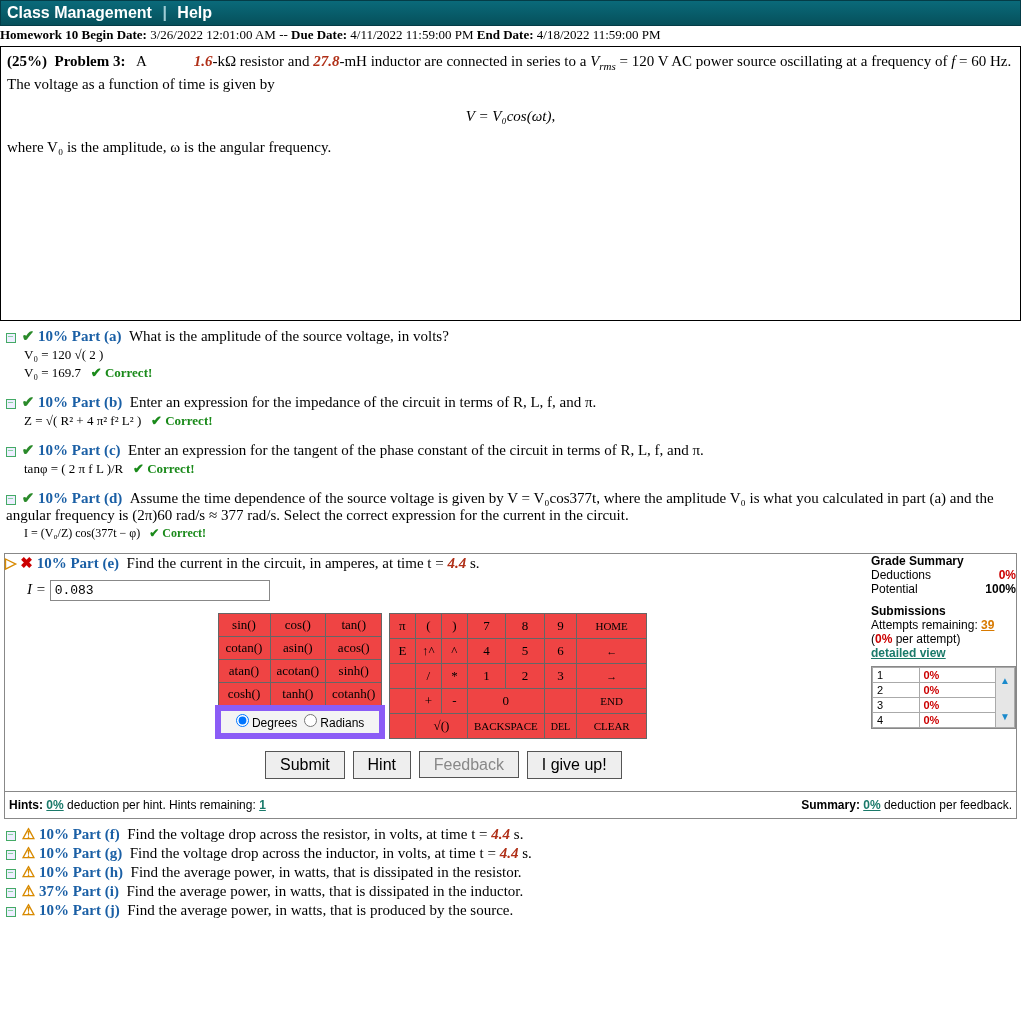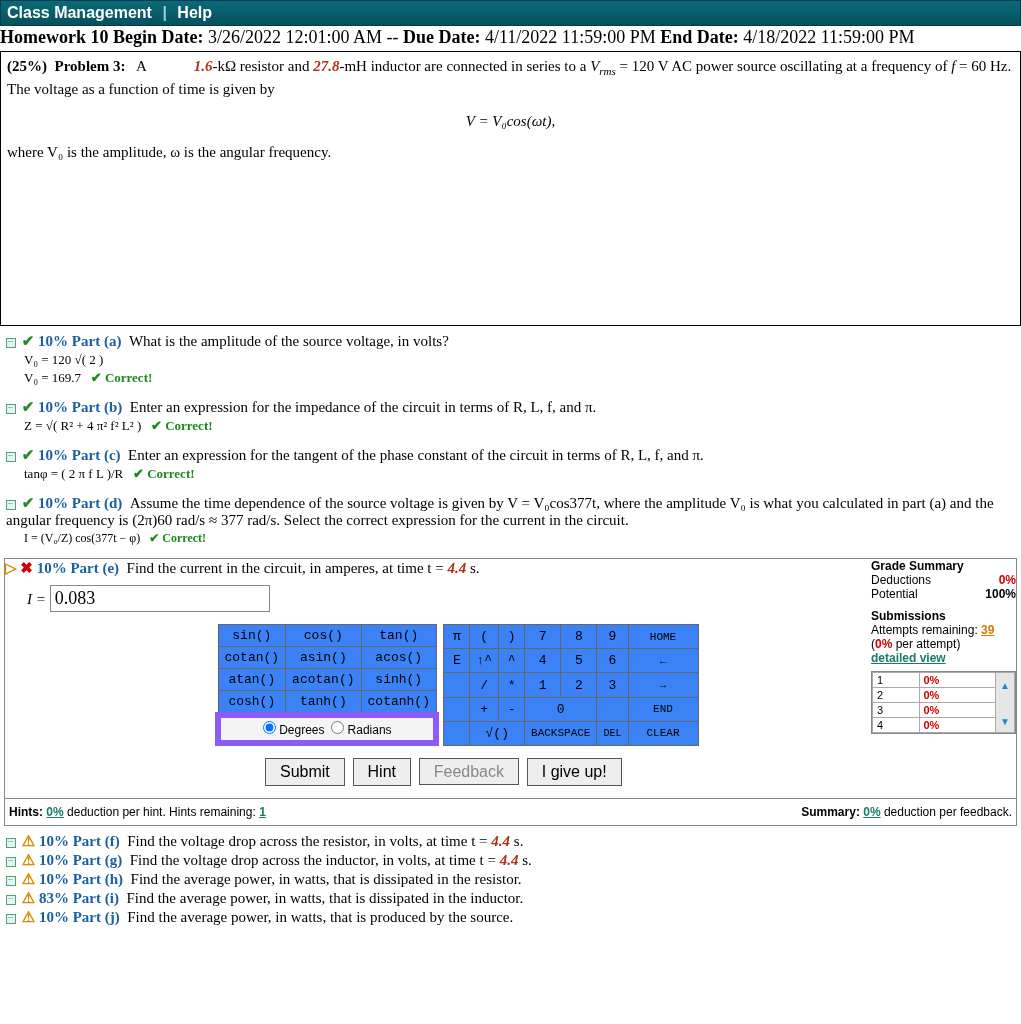--- a/index.html
+++ b/index.html
@@ -1,44 +1,44 @@
 <!DOCTYPE html>
 <html><head>
 <meta charset="utf-8">
 <style>
   * { box-sizing: border-box; margin: 0; padding: 0; }
   body { font-family: "Times New Roman", serif; font-size: 15px; background: #fff; color: #000; width: 1021px; }
   .header-bar { background: linear-gradient(#0a6a7a,#06505b); color: #fff; font-family: Arial, sans-serif; font-size: 16px; font-weight: bold; padding: 3px 6px; border: 1px solid #043c47; }
   .header-bar span.sep { margin: 0 6px; color: #9fcdd5; }
-  .hw-line { font-size: 18px; padding: 1px 0; }
+  .hw-line { font-size: 13px; padding: 1px 0; }
   .problem-box { border: 1px solid #000; margin-top: 2px; padding: 4px 6px; }
   .problem-text { font-size: 15px; line-height: 1.35; }
   .center-eq { text-align: center; margin: 14px 0; font-style: italic; }
   .space-large { height: 160px; }
   .parts { margin-top: 2px; }
   .part { margin: 6px 0 12px 0; padding: 0 6px; }
   .icon-sq { display: inline-block; width: 10px; height: 10px; background: #eef; border: 1px solid #4a6; vertical-align: middle; margin-right: 2px; position: relative; }
   .icon-sq::after { content:"–"; position:absolute; top:-4px; left:1px; font-size:10px; color:#3b5; }
   .check { color: #2a8a2a; font-weight: bold; }
   .xmark { color: #c00; font-weight: bold; }
   .warn  { color: #d88a00; font-weight: bold; }
   .play  { color: #d88a00; font-weight: bold; }
   .pct   { color: #1a5fa5; font-weight: bold; }
   .correct-label { color: #1a8a1a; font-weight: bold; }
   .answer-line { font-size: 13px; margin-left: 18px; margin-top: 2px; }
   .active-box { border: 1px solid #888; margin: 6px 4px; padding: 0; }
   .input-row { margin: 8px 0 12px 22px; }
-  .input-row input { font-family: Liberation Serif, serif; font-size: 18px; width: 220px; padding: 2px 4px; border: 1px solid #888; }
+  .input-row input { font-family: Liberation Mono, monospace; font-size: 13px; width: 220px; padding: 2px 4px; border: 1px solid #888; }
   .grade-box { float: right; width: 145px; font-family: Arial,sans-serif; font-size: 12px; }
   .grade-box .hdr { font-weight: bold; }
   .grade-box table { width: 100%; border-collapse: collapse; }
   .grade-box td.r { text-align: right; }
   .keypad-wrap { display: flex; margin-left: 210px; }
   .fn-grid { border-collapse: collapse; }
-  .fn-grid td, .num-grid td { border: 1px solid #666; font-family: Liberation Mono, monospace; font-size: 13px; text-align: center; padding: 3px 6px; background: #3b82f6; min-width: 52px; cursor: pointer; }
+  .fn-grid td, .num-grid td { border: 1px solid #666; font-family: Liberation Serif, serif; font-size: 13px; text-align: center; padding: 3px 6px; background: #ef4444; min-width: 52px; cursor: pointer; }
   .num-grid { border-collapse: collapse; margin-left: 4px; }
   .num-grid td { min-width: 26px; padding: 3px 6px; }
   .num-grid td.wide { min-width: 70px; font-size: 11px; }
   .radio-row td { border:6px solid #8b5cf6; background:#f4f4f4; text-align:center; font-family:Arial;font-size:12px;}
   .action-row { margin: 12px 0 4px 260px; }
   .action-row button, .action-row .btn-disabled { font-family: Arial,sans-serif; font-size: 16px; padding: 4px 14px; margin-right: 4px; border: 1px solid #555; background: #eee; cursor: pointer; }
   .btn-disabled { color:#888; background:#e6e6e6; cursor: default; }
   .hints-bar { border-top:1px solid #888; margin-top:8px; padding:6px 4px; font-family:Arial,sans-serif; font-size:12px; display:flex; }
   .hints-bar .left { flex:1; }
   .link-teal { color:#1a7a6a; text-decoration: underline; font-weight:bold; }
@@ -313,21 +313,21 @@
     </div>
     <div class="part">
       <span class="icon-sq"></span>
       <span class="warn">⚠</span>
       <span class="pct">10% Part (h)</span>
       &nbsp;<span>Find the average power, in watts, that is dissipated in the resistor.</span>
     </div>
     <div class="part">
       <span class="icon-sq"></span>
       <span class="warn">⚠</span>
-      <span class="pct">83% Part (i)</span>
+      <span class="pct">37% Part (i)</span>
       &nbsp;<span>Find the average power, in watts, that is dissipated in the inductor.</span>
     </div>
     <div class="part">
       <span class="icon-sq"></span>
       <span class="warn">⚠</span>
       <span class="pct">10% Part (j)</span>
       &nbsp;<span>Find the average power, in watts, that is produced by the source.</span>
     </div>
   </div>
 </div>

